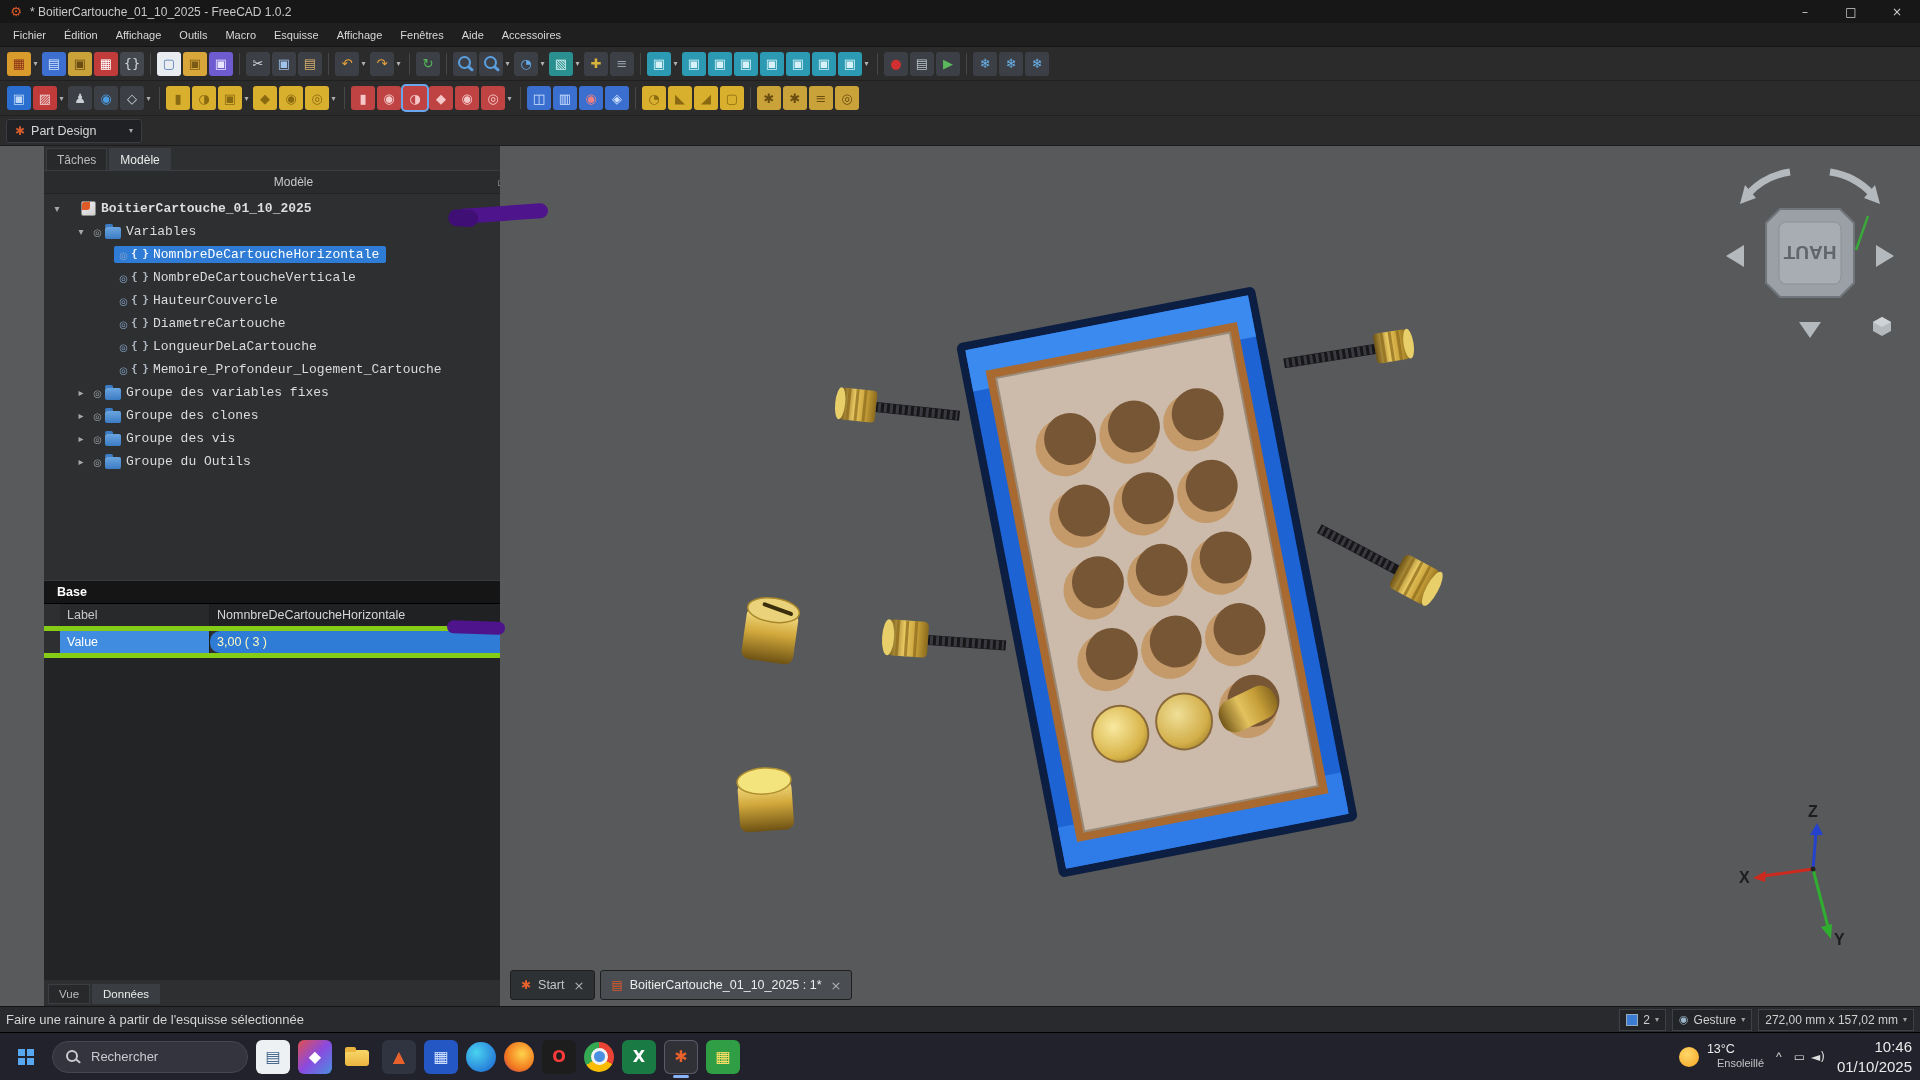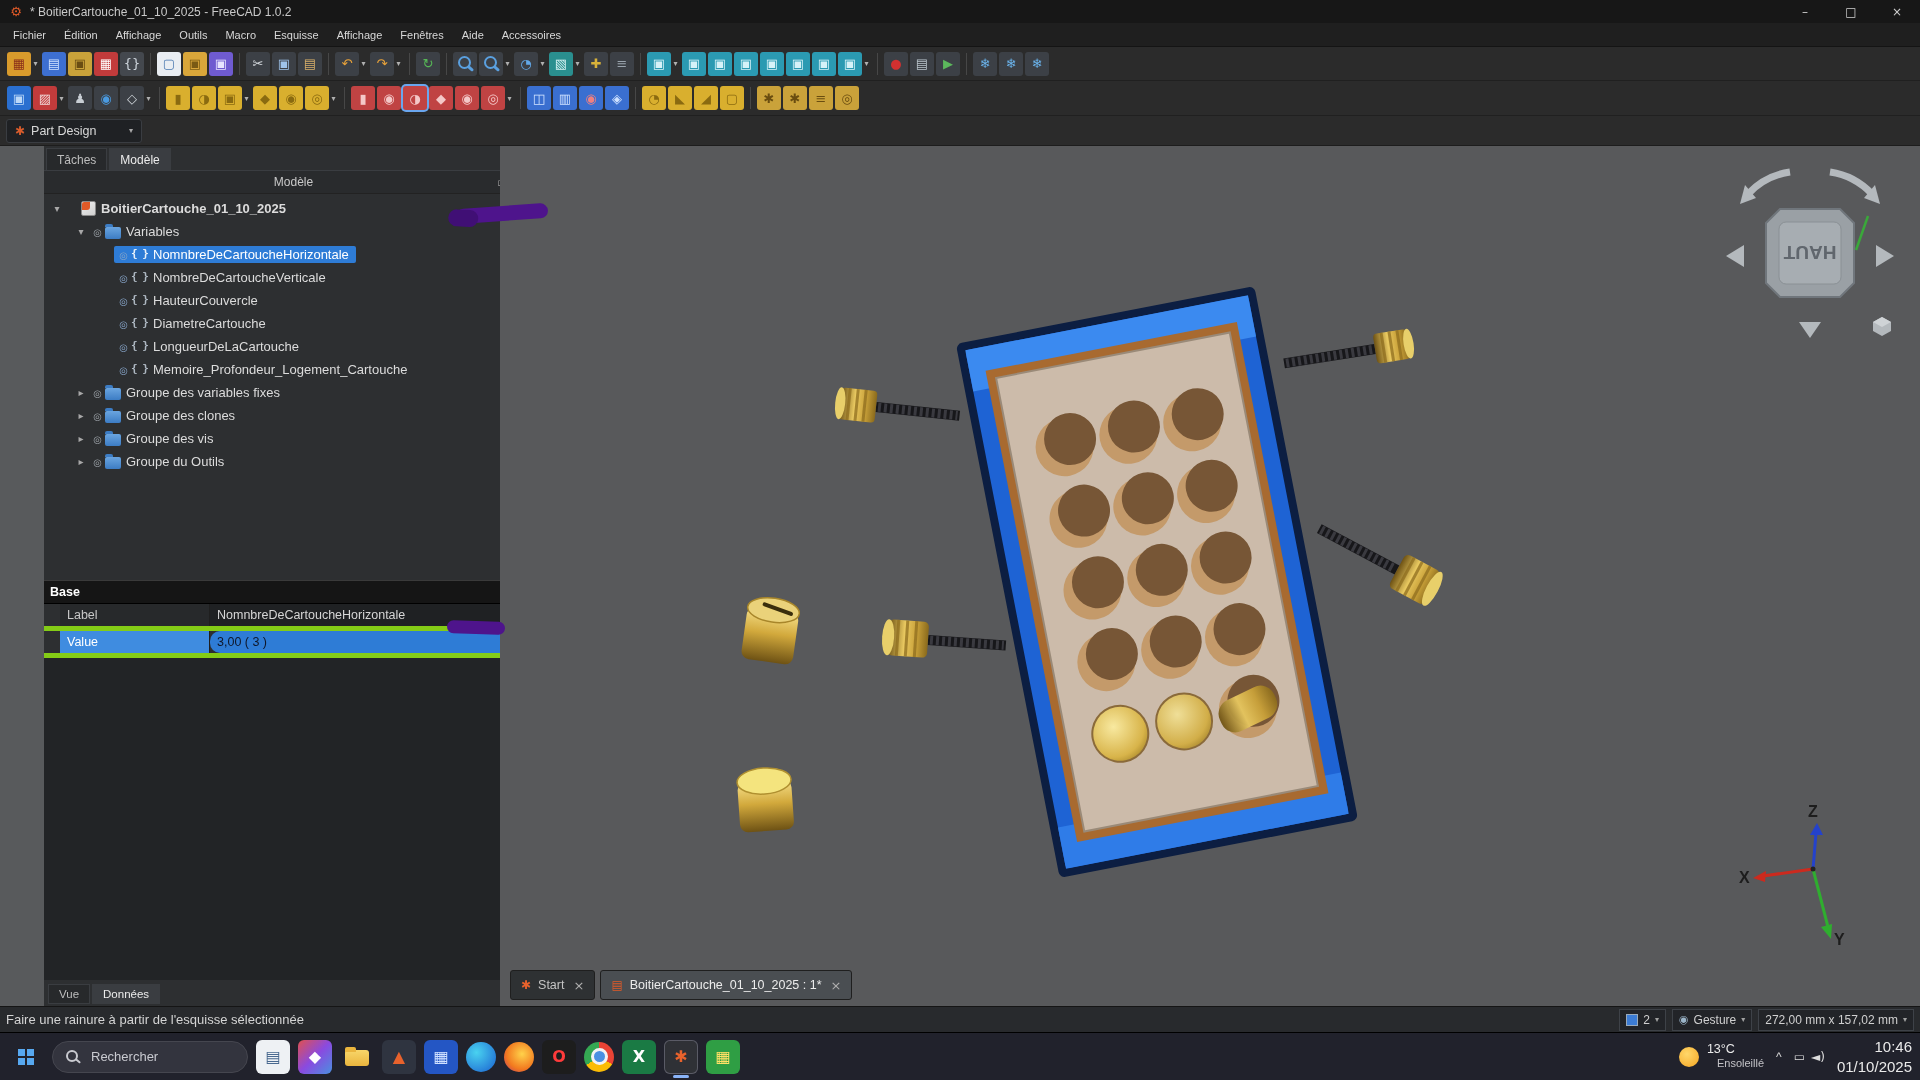--- a/index.html
+++ b/index.html
@@ -42,42 +42,42 @@
   .ptab{height:22px;padding:0 10px;font-size:12px;color:#bdbdbd;background:#27292b;border:1px solid #3a3d41;border-bottom:none;display:flex;align-items:center;box-sizing:border-box;}
   .ptab.active{background:#3a3d41;color:#ececec;}
   .dockheader{height:22px;flex:none;background:#292b2d;border-top:1px solid #3a3d41;border-bottom:1px solid #222;display:flex;align-items:center;justify-content:center;position:relative;color:#c9c9c9;font-size:12px;}
   .dockbtns{position:absolute;right:6px;top:0;height:100%;display:flex;align-items:center;gap:7px;color:#9a9a9a;font-size:11px;font-family:"DejaVu Sans",sans-serif;}
 
   .treearea{height:383px;flex:none;background:#2d2f31;overflow:hidden;padding-top:3px;}
   .trow{display:flex;align-items:center;height:23px;color:#dcdcdc;font-size:13px;white-space:nowrap;}
   .indent{flex:none;}
   .indent.lvl-0{width:6px;}.indent.lvl-1{width:30px;}.indent.lvl-2{width:56px;}
   .exp{width:14px;flex:none;text-align:center;color:#a8a8a8;font-size:10px;font-family:"DejaVu Sans",sans-serif;}
-  .hlwrap{display:flex;align-items:flex-end;padding:1px 7px 1px 2px;border-radius:2px;}
+  .hlwrap{display:flex;align-items:flex-end;padding:1px 7px 1px 2px;border-radius:2px;font-family:Liberation Mono, monospace;}
   .trow.selected .hlwrap{background:#2e7cd6;color:#fff;}
   .trow.root .tlabel{font-weight:bold;}
   .mini{width:15px;flex:none;text-align:center;font-family:"DejaVu Sans",sans-serif;}
   .mini.eye::before{content:"◎";color:#86a4c8;font-size:10px;}
   .mini.dot::before{content:"◎";color:#9aa0a6;font-size:10px;}
   .ico{width:17px;height:15px;flex:none;margin-right:5px;position:relative;box-sizing:border-box;}
   .ico.doc{background:linear-gradient(145deg,#f0f0f0 0%,#cfcfcf 100%);border:1px solid #8a8a8a;border-radius:2px;width:15px;}
   .ico.doc::before{content:"";position:absolute;left:0;top:0;width:8px;height:8px;background:#e05a28;border-radius:2px 0 3px 0;}
   .ico.folder{background:linear-gradient(180deg,#6aa5e0,#3c7cc4);border-radius:2px;height:12px;margin-top:3px;width:16px;}
   .ico.folder::before{content:"";position:absolute;top:-3px;left:0;width:8px;height:3px;background:#3c7cc4;border-radius:2px 2px 0 0;}
   .ico.varset::before{content:"{ }";position:absolute;left:0;top:0px;font:bold 11px "DejaVu Sans Mono",monospace;color:#aeb8c2;letter-spacing:-1px;}
   .trow.selected .ico.varset::before{color:#eaf2fa;}
 
   
-  .propheader{height:22px;flex:none;background:#151515;color:#fff;font-weight:bold;font-size:12.5px;display:flex;align-items:center;padding-left:6px;border-top:1px solid #3a3a3a;border-bottom:1px solid #000;}
+  .propheader{height:22px;flex:none;background:#151515;color:#fff;font-weight:bold;font-size:12.5px;display:flex;align-items:center;padding-left:13px;border-top:1px solid #3a3a3a;border-bottom:1px solid #000;}
   .prow{display:flex;height:22px;flex:none;border-bottom:5px solid #84cc16;padding-left:16px;}
   .pcell{display:flex;align-items:center;padding:0 7px;font-size:12.5px;box-sizing:border-box;overflow:hidden;white-space:nowrap;}
   .plabel{width:150px;flex:none;background:#27292b;color:#c8c8c8;border-right:1px solid #1f1f1f;}
   .pvalue{flex:1;background:#1f2123;color:#d6d6d6;}
   .prow.selected .plabel{background:#3f8ce0;color:#fff;}
-  .prow.selected .pvalue{background:#2e7cd6;color:#0f172a;border-radius:10px;}
+  .prow.selected .pvalue{background:#2e7cd6;color:#fef9c3;border-radius:10px;}
   .propfill{flex:1;background:#222426;}
 
   .bottomtabs{flex:none;height:24px;display:flex;gap:2px;align-items:flex-end;padding:0 2px 2px 4px;background:#2d2f31;}
   .btab{height:20px;padding:0 10px;font-size:11.5px;color:#bdbdbd;background:#27292b;border:1px solid #3a3d41;display:flex;align-items:center;box-sizing:border-box;}
   .btab.active{background:#3a3d41;color:#ececec;}
 
   
   .viewport{position:absolute;top:146px;left:500px;right:0;bottom:74px;background:#58595b;overflow:hidden;}
   .scene{position:absolute;inset:0;width:100%;height:100%;}
   .navcube{position:absolute;right:10px;top:12px;width:200px;height:190px;}

